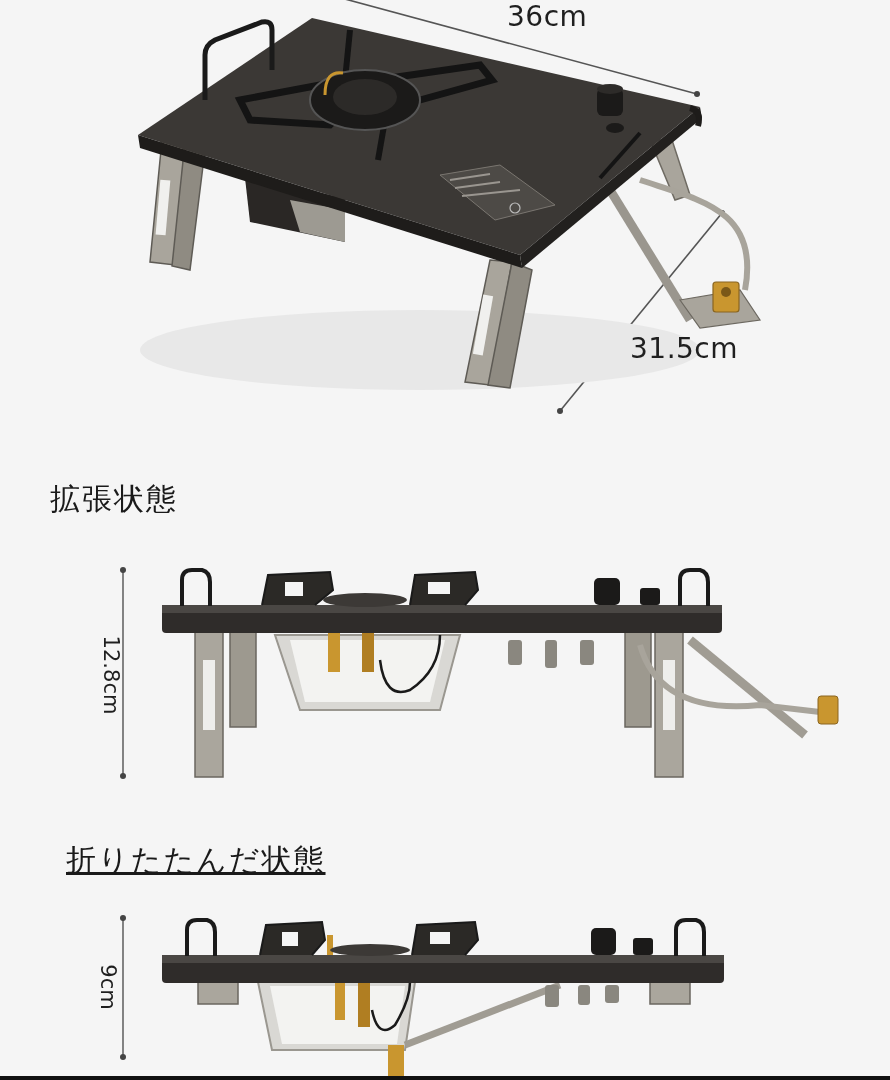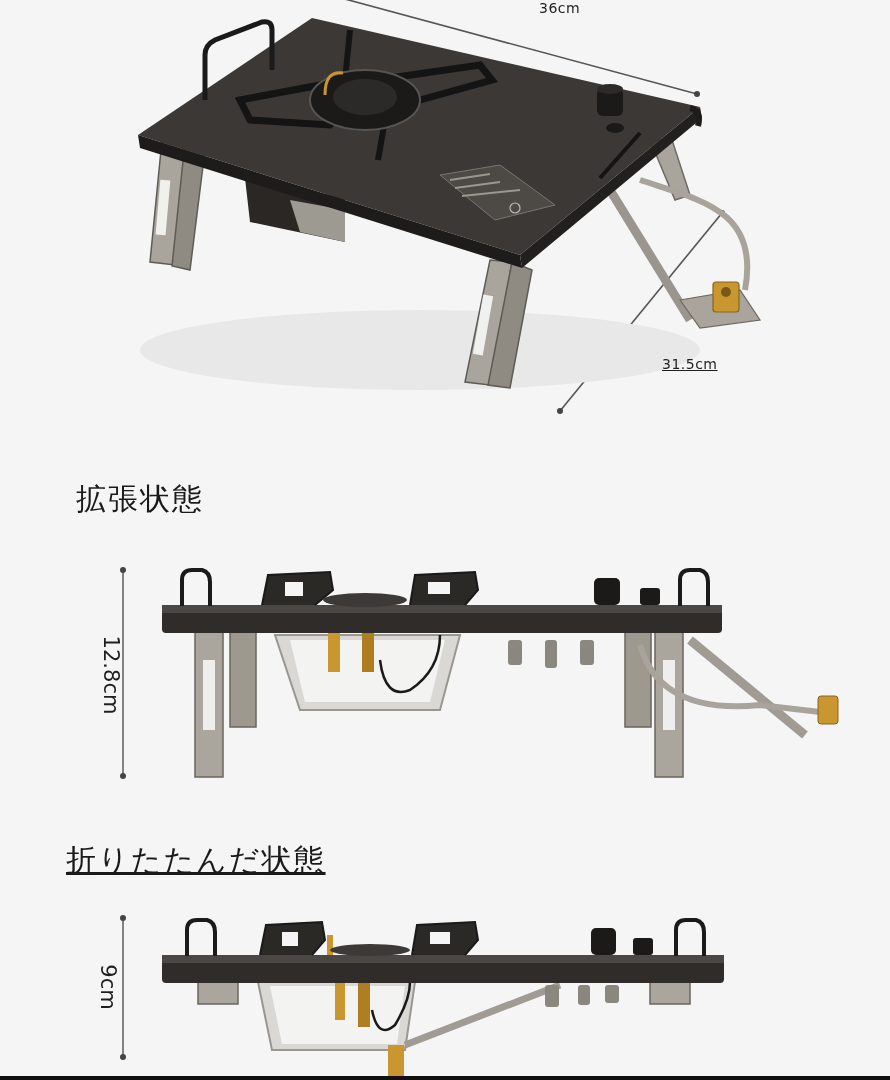--- a/index.html
+++ b/index.html
@@ -1,17 +1,17 @@
 <!DOCTYPE html>
 <html><head>
 <meta charset="utf-8">
 <style>
   html,body{margin:0;padding:0;}
   body{width:890px;height:1080px;background:#f5f5f5;position:relative;overflow:hidden;font-family:"DejaVu Sans","Liberation Sans",sans-serif;color:#1c1c1c;}
-  .dim-label{position:absolute;font-size:14px;letter-spacing:0.5px;color:#1f1f1f;margin-left:32px;}
+  .dim-label{position:absolute;font-size:28px;letter-spacing:0.5px;color:#1f1f1f;}
   .section-title{position:absolute;font-size:30px;font-weight:normal;color:#1a1a1a;letter-spacing:2px;}
   .vlabel{position:absolute;font-size:21px;color:#1f1f1f;transform:rotate(90deg);transform-origin:center center;white-space:nowrap;}
   .bottom-bar{position:absolute;left:0;top:1076px;width:890px;height:4px;background:#111;}
   svg{position:absolute;left:0;top:0;overflow:visible;}
 </style>
 </head>
 <body>
 
 <div>
   <svg width="890" height="430">
@@ -90,24 +90,24 @@
 
     <g>
       <rect x="597" y="88" width="26" height="28" rx="6" fill="#1b1a19"></rect>
       <ellipse cx="610" cy="89" rx="13" ry="5" fill="#2d2b29"></ellipse>
       <ellipse cx="615" cy="128" rx="9" ry="5" fill="#1b1a19"></ellipse>
     </g>
 
     <line x1="640" y1="133" x2="600" y2="178" stroke="#141414" stroke-width="4"></line>
   </svg>
   <div class="dim-label" style="left:507px;top:0px;">36cm</div>
-  <div class="dim-label" style="left:630px;top:356px;text-decoration:underline;">31.5cm</div>
+  <div class="dim-label" style="left:630px;top:332px;">31.5cm</div>
 </div>
 
-<div class="section-title" style="left:76px;top:479px;">拡張状態</div>
+<div class="section-title" style="left:50px;top:479px;">拡張状態</div>
 
 <div>
   <svg width="890" height="1080">
     <g>
       <line x1="123" y1="570" x2="123" y2="776" stroke="#666" stroke-width="1.6"></line>
       <circle cx="123" cy="570" r="3" fill="#444"></circle>
       <circle cx="123" cy="776" r="3" fill="#444"></circle>
     </g>
 
     <g>

